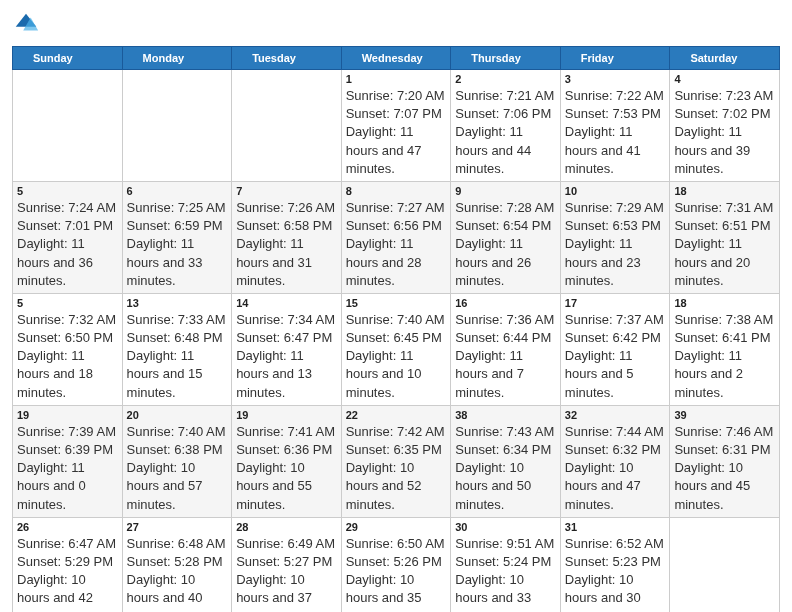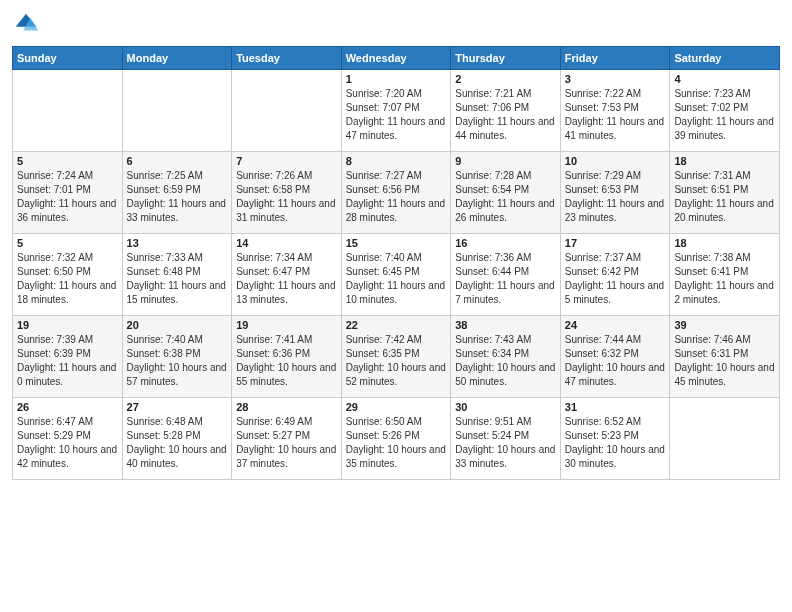--- a/index.html
+++ b/index.html
@@ -52,21 +52,21 @@
     table {
       width: 100%;
       border-collapse: collapse;
       table-layout: fixed;
     }
     thead tr th {
       background: #2a7abd;
       color: #fff;
       font-size: 11px;
       font-weight: bold;
-      padding: 5px 4px;
+      padding: 5px 20px;
       text-align: left;
       border: 1px solid #1a5a9a;
     }
     tbody tr td {
       border: 1px solid #ccc;
       vertical-align: top;
       padding: 3px 4px;
       font-size: 9.5px;
       color: #333;
       height: 82px;
@@ -75,21 +75,21 @@
     tbody tr:nth-child(even) td {
       background: #f5f5f5;
     }
     .day-num {
       font-size: 11px;
       font-weight: bold;
       margin-bottom: 2px;
       color: #222;
     }
     .day-info {
-      font-size: 10px;
+      font-size: 13px;
       color: #333;
       line-height: 1.4;
     }
     td.empty {
       background: #fff;
     }
     tbody tr:nth-child(even) td.empty {
       background: #f5f5f5;
     }
   </style>
@@ -269,21 +269,21 @@
 Sunset: 6:35 PM
 Daylight: 10 hours and 52 minutes.</div>
           </td>
           <td>
             <div class="day-num">38</div>
             <div class="day-info">Sunrise: 7:43 AM
 Sunset: 6:34 PM
 Daylight: 10 hours and 50 minutes.</div>
           </td>
           <td>
-            <div class="day-num">24</div>
+            <div class="day-num">32</div>
             <div class="day-info">Sunrise: 7:44 AM
 Sunset: 6:32 PM
 Daylight: 10 hours and 47 minutes.</div>
           </td>
           <td>
             <div class="day-num">39</div>
             <div class="day-info">Sunrise: 7:46 AM
 Sunset: 6:31 PM
 Daylight: 10 hours and 45 minutes.</div>
           </td>

